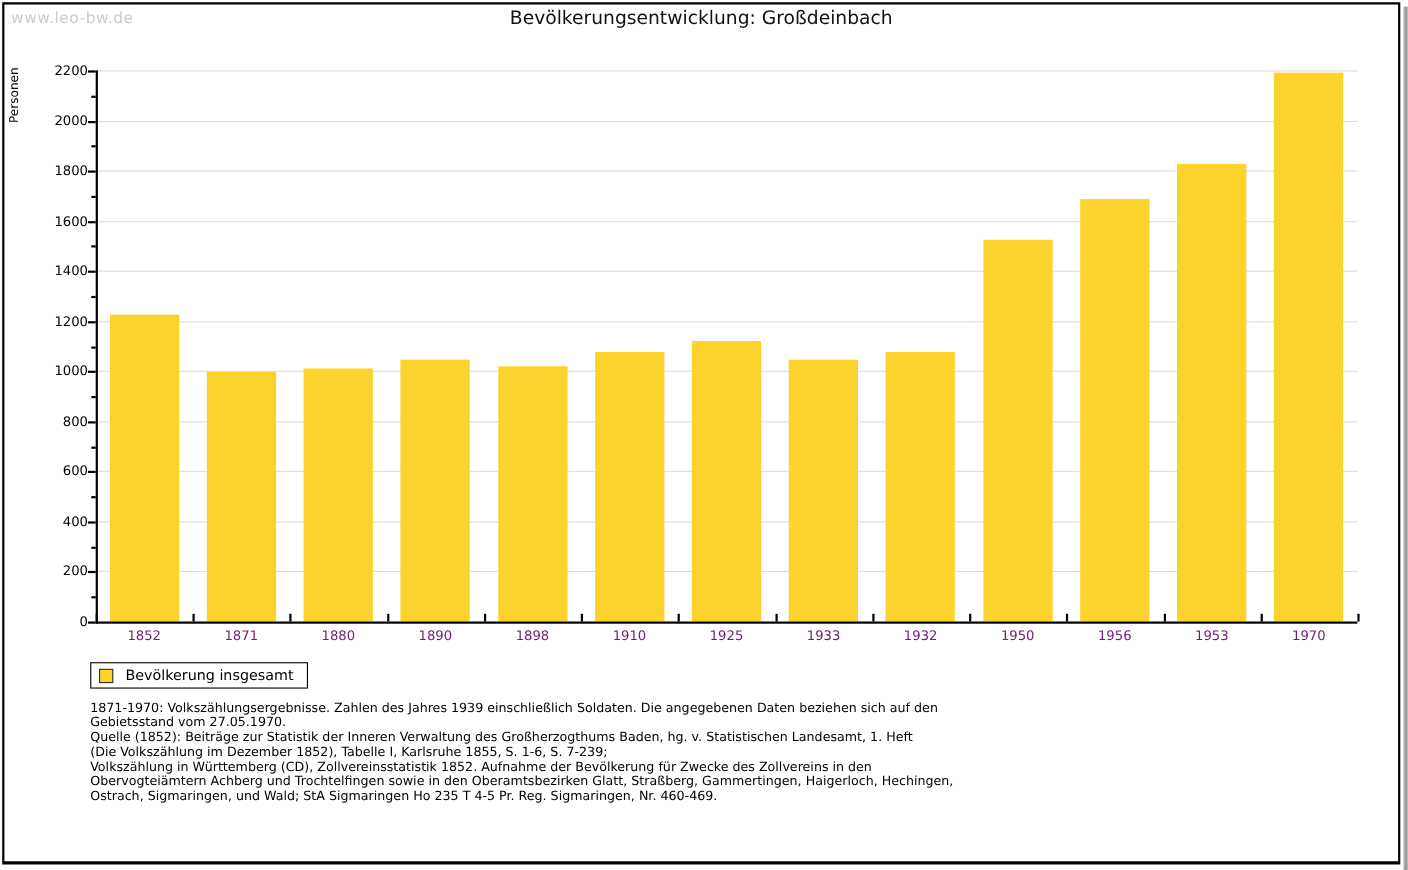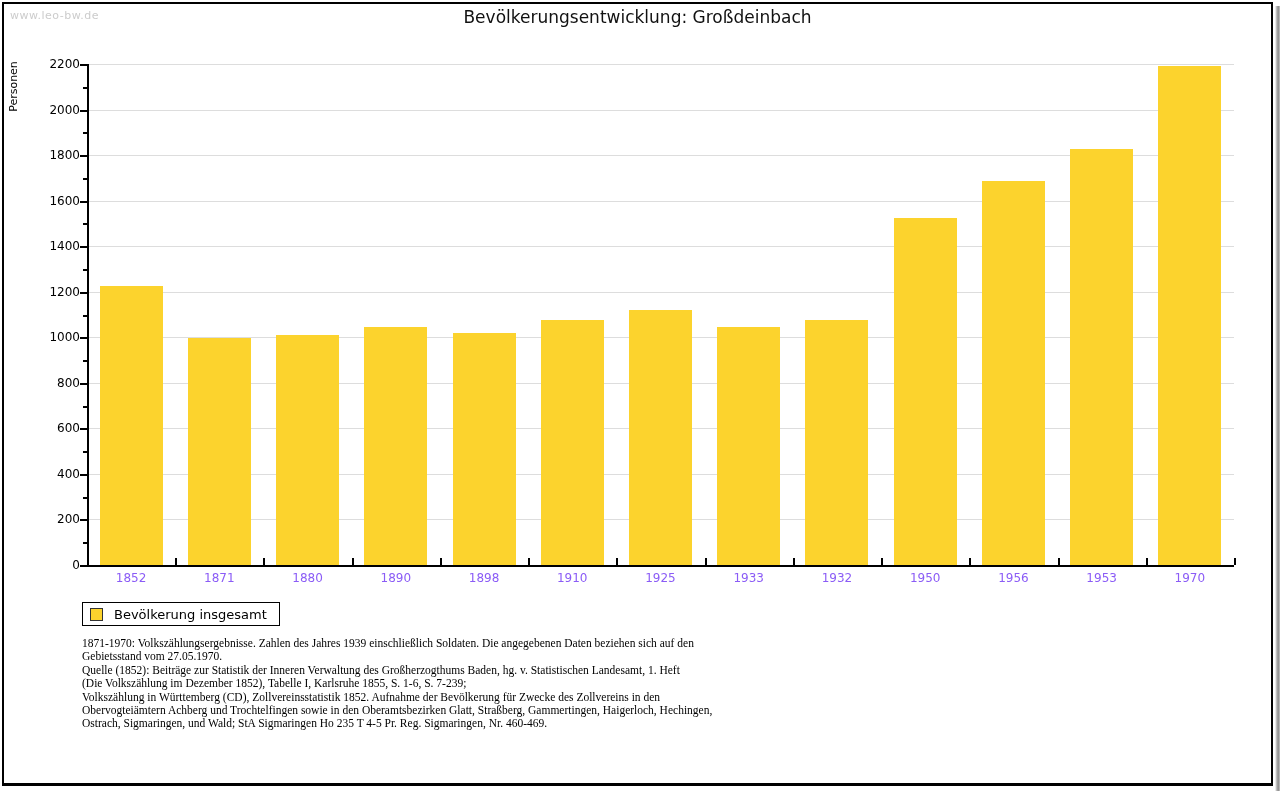--- a/index.html
+++ b/index.html
@@ -20,21 +20,21 @@
   }
   .right-shadow {
     position: absolute;
     right: 0; top: 6px;
     width: 5px; height: 785px;
     background: linear-gradient(to right, #ffffff 0%, #b5b5b5 35%, #8d8d8d 65%, #c6c6c6 100%);
   }
   .watermark {
     position: absolute;
     left: 6px; top: 5px;
-    font-size: 11px;
+    font-size: 14px;
     color: #cccccc;
     letter-spacing: 0.5px;
   }
   .chart-title {
     position: absolute;
     left: 0; top: 3px;
     width: 100%;
     text-align: center;
     font-size: 17px;
     color: #111111;
@@ -54,21 +54,21 @@
   .ytick { position: absolute; height: 2px; background: #000000; }
   .xtick { position: absolute; width: 2px; background: #000000; }
   .ylab {
     position: absolute;
     width: 70px; text-align: right;
     font-size: 12px; color: #000000;
   }
   .xlab {
     position: absolute;
     text-align: center;
-    font-size: 12px; color: #8b5cf6;
+    font-size: 12px; color: #701a75;
   }
   .bar { position: absolute; }
   .legend {
     position: absolute;
     left: 78px; top: 598px;
     display: inline-flex;
     align-items: center;
     border: 1px solid #000000;
     background: #ffffff;
     padding: 3px 12px 3px 7px;
@@ -80,21 +80,21 @@
     margin-right: 11px;
   }
   .legend-label { font-size: 13px; color: #000000; white-space: nowrap; }
   .footnotes {
     position: absolute;
     left: 78px; top: 633px;
     width: 860px;
     font-size: 11.5px;
     color: #000000;
   }
-  .footnotes .fline { line-height: 13.4px; white-space: nowrap; font-family: Liberation Serif, serif; }
+  .footnotes .fline { line-height: 13.4px; white-space: nowrap; }
   .datasource {
     position: absolute;
     left: 78px; top: 734px;
     font-size: 11.5px;
     color: #000000;
     white-space: nowrap;
   }
 </style>
 </head>
 <body>

